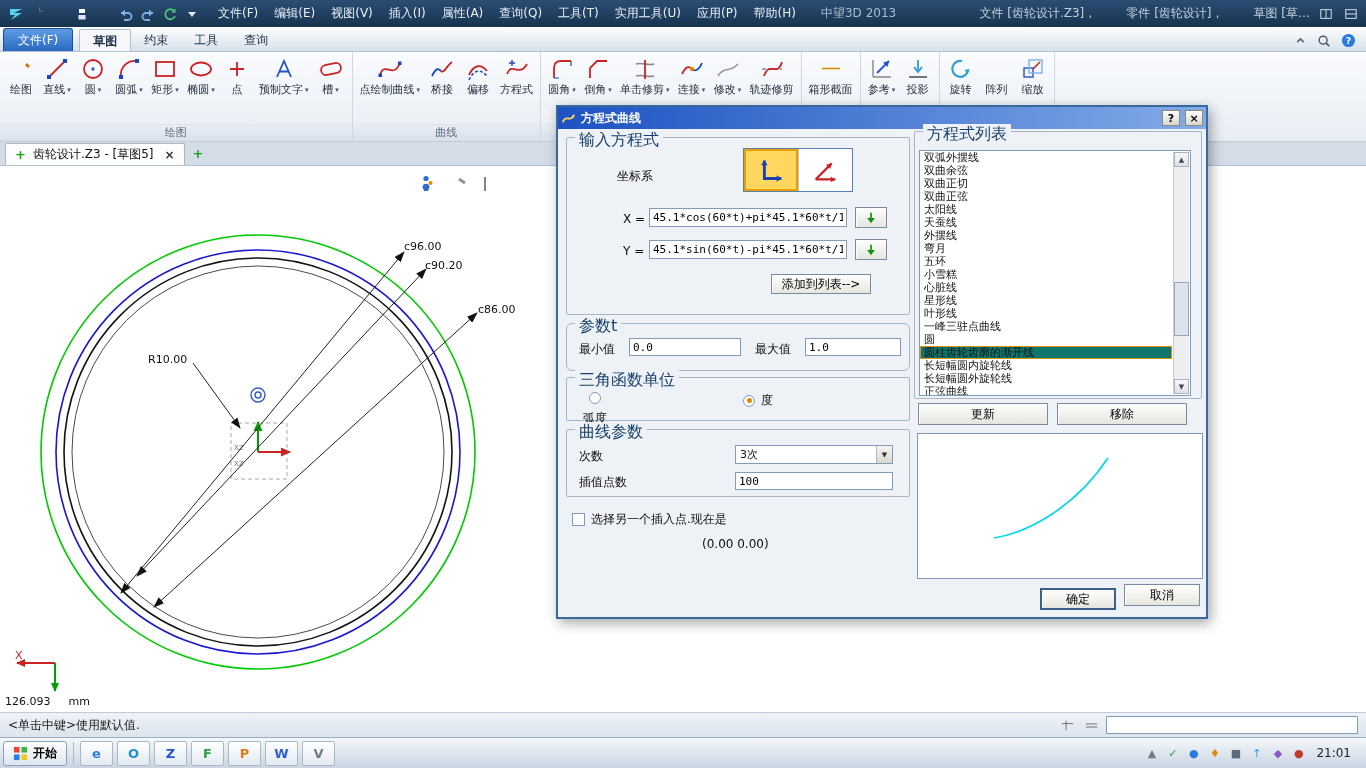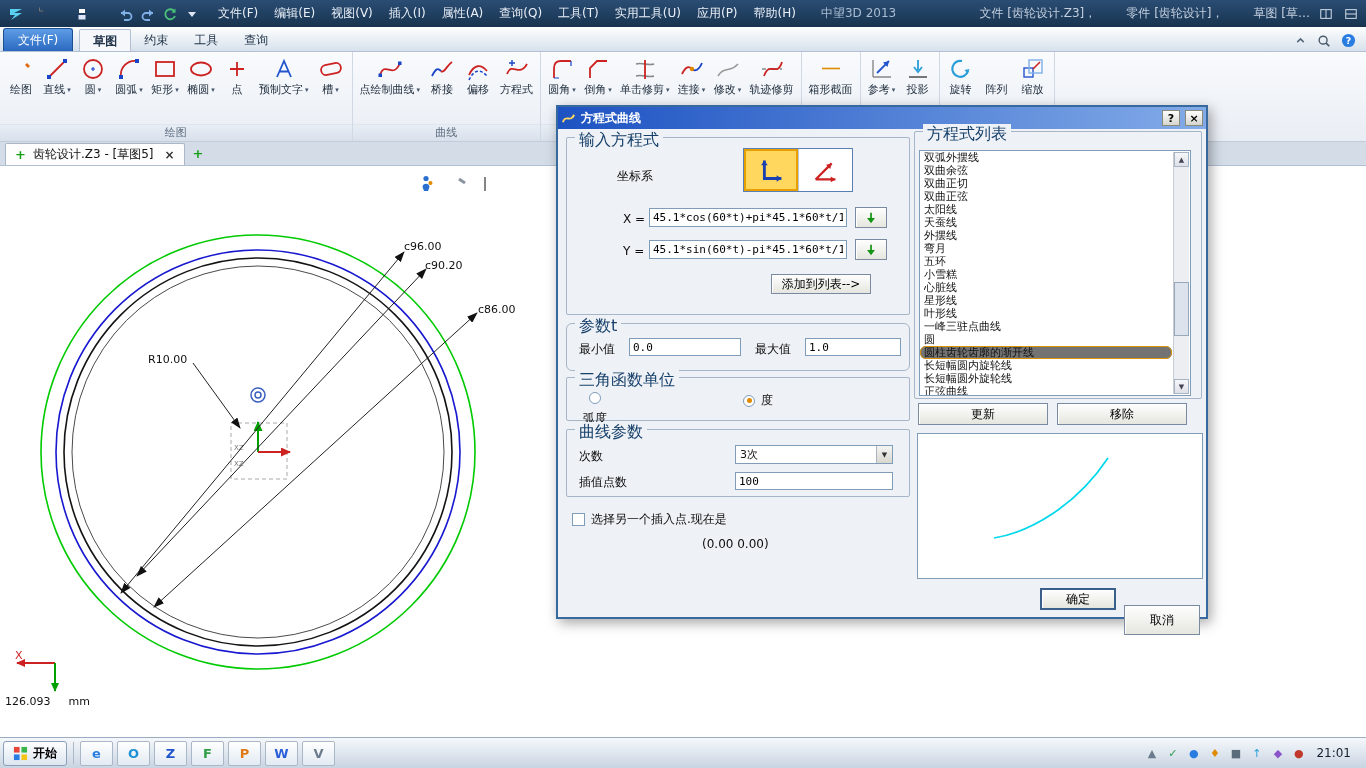--- a/index.html
+++ b/index.html
@@ -85,21 +85,21 @@
   .radio.checked .rdot::after { content:""; position:absolute; left:2.5px; top:2.5px; width:5px; height:5px;
                                 border-radius:50%; background:#e08a00; }
   .cbox { width:13px; height:13px; border:1px solid #7f9db9; background:#fff; display:inline-block; }
   .dd { position:absolute; background:#fff; border:1px solid #7f9db9; display:flex; align-items:center; }
   .dd .ddv { flex:1; padding:0 4px; font-size:11px; white-space:nowrap; overflow:hidden; }
   .dd .ddb { width:16px; height:100%; background:linear-gradient(#f4f4f2,#d8d8d0); border-left:1px solid #aab4c2;
              display:flex; align-items:center; justify-content:center; font-size:7px; color:#333; }
   .eq-list { position:absolute; background:#fff; border:1px solid #7f9db9; overflow:hidden; }
   .eq-item { height:13px; line-height:13px; font-size:11px; padding:0 3px 0 4px; white-space:nowrap;
              overflow:hidden; margin-right:18px; }
-  .eq-item.selected { background:#737373; outline:1px solid #d9940a; outline-offset:-1px;border-radius:6px; }
+  .eq-item.selected { background:#0f766e; outline:1px solid #d9940a; outline-offset:-1px; }
   .sb { position:absolute; top:1px; right:1px; bottom:1px; width:16px; background:#eceef2; border-left:1px solid #c8ccd4; }
   .sb-up,.sb-down { position:absolute; left:0; right:0; height:15px; background:linear-gradient(#f6f7f9,#dde1e8);
              border:1px solid #a9b4c2; display:flex; align-items:center; justify-content:center; font-size:7px; color:#445; }
   .sb-up { top:0; } .sb-down { bottom:0; }
   .sb-thumb { position:absolute; left:0; right:0; top:130px; height:54px; background:#dde3ec; border:1px solid #98a7ba; }
   .preview { position:absolute; background:#fff; border:1px solid #7f9db9; }
 
   
   .statusbar { position:absolute; top:712px; left:0; right:0; height:25px;
                background:linear-gradient(#eff3f8,#dce4ee); border-top:1px solid #c2ccd8;
@@ -793,23 +793,43 @@
     <button class="btn" style="left:360px; top:296px; width:130px; height:22px;">更新</button>
     <button class="btn" style="left:499px; top:296px; width:130px; height:22px;">移除</button>
 
     <div class="preview" style="left:359px; top:326px; width:286px; height:146px;">
       <svg width="284" height="144" viewBox="0 0 284 144">
         <path d="M76 104 C112 98 158 72 190 24" stroke="#00d8ea" stroke-width="1.7"></path>
       </svg>
     </div>
 
     <button class="btn default" style="left:482px; top:481px; width:76px; height:22px;">确定</button>
-    <button class="btn" style="left:566px; top:498px; width:76px; height:30px;">取消</button>
+    <button class="btn" style="left:566px; top:477px; width:76px; height:22px;">取消</button>
   </div>
 
+  <div class="statusbar">
+    <span class="status-msg">&lt;单击中键&gt;使用默认值.</span>
+    <div class="status-right">
+      <span class="sico">
+        <svg viewBox="0 0 16 16" width="15" height="15">
+            <rect x="2" y="3" width="12" height="10" fill="#fff" stroke="#667" stroke-width="1"></rect>
+            <line x1="2" y1="6" x2="14" y2="6" stroke="#667"></line>
+            <line x1="6.5" y1="3" x2="6.5" y2="13" stroke="#667"></line>
+          </svg>
+      </span>
+      <span class="sico">
+        <svg viewBox="0 0 16 16" width="15" height="15">
+            <rect x="2" y="3" width="12" height="10" fill="#fff" stroke="#667" stroke-width="1"></rect>
+            <line x1="2" y1="6.3" x2="14" y2="6.3" stroke="#667"></line>
+            <line x1="2" y1="9.6" x2="14" y2="9.6" stroke="#667"></line>
+          </svg>
+      </span>
+      <input class="status-input" style="">
+    </div>
+  </div>
 
   <div class="taskbar">
     <button class="startbtn">
       <svg viewBox="0 0 16 16" width="15" height="15">
           <rect x="1" y="1" width="6" height="6" fill="#e8443a"></rect>
           <rect x="9" y="1" width="6" height="6" fill="#3ab54a"></rect>
           <rect x="1" y="9" width="6" height="6" fill="#2a7de0"></rect>
           <rect x="9" y="9" width="6" height="6" fill="#f5c518"></rect>
         </svg>
       <span>开始</span>

